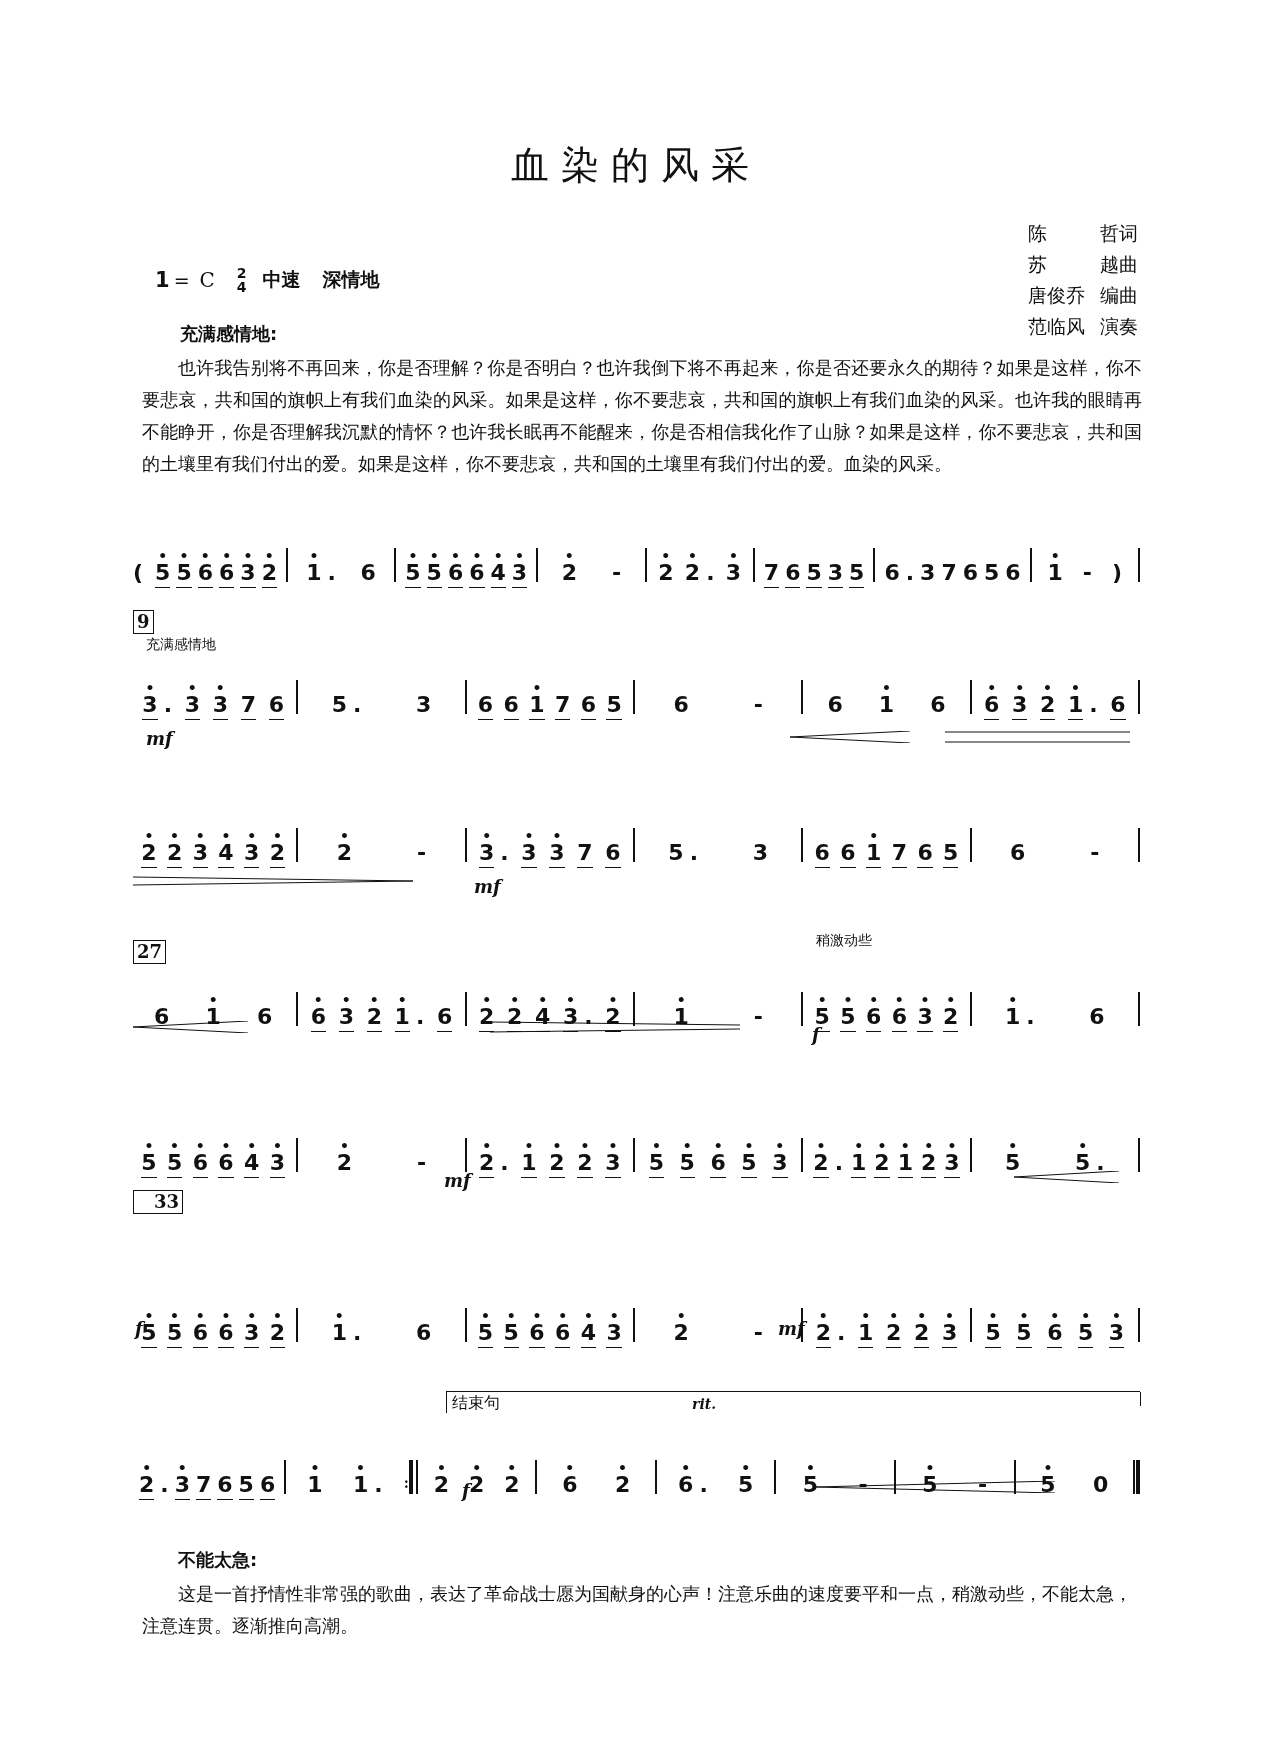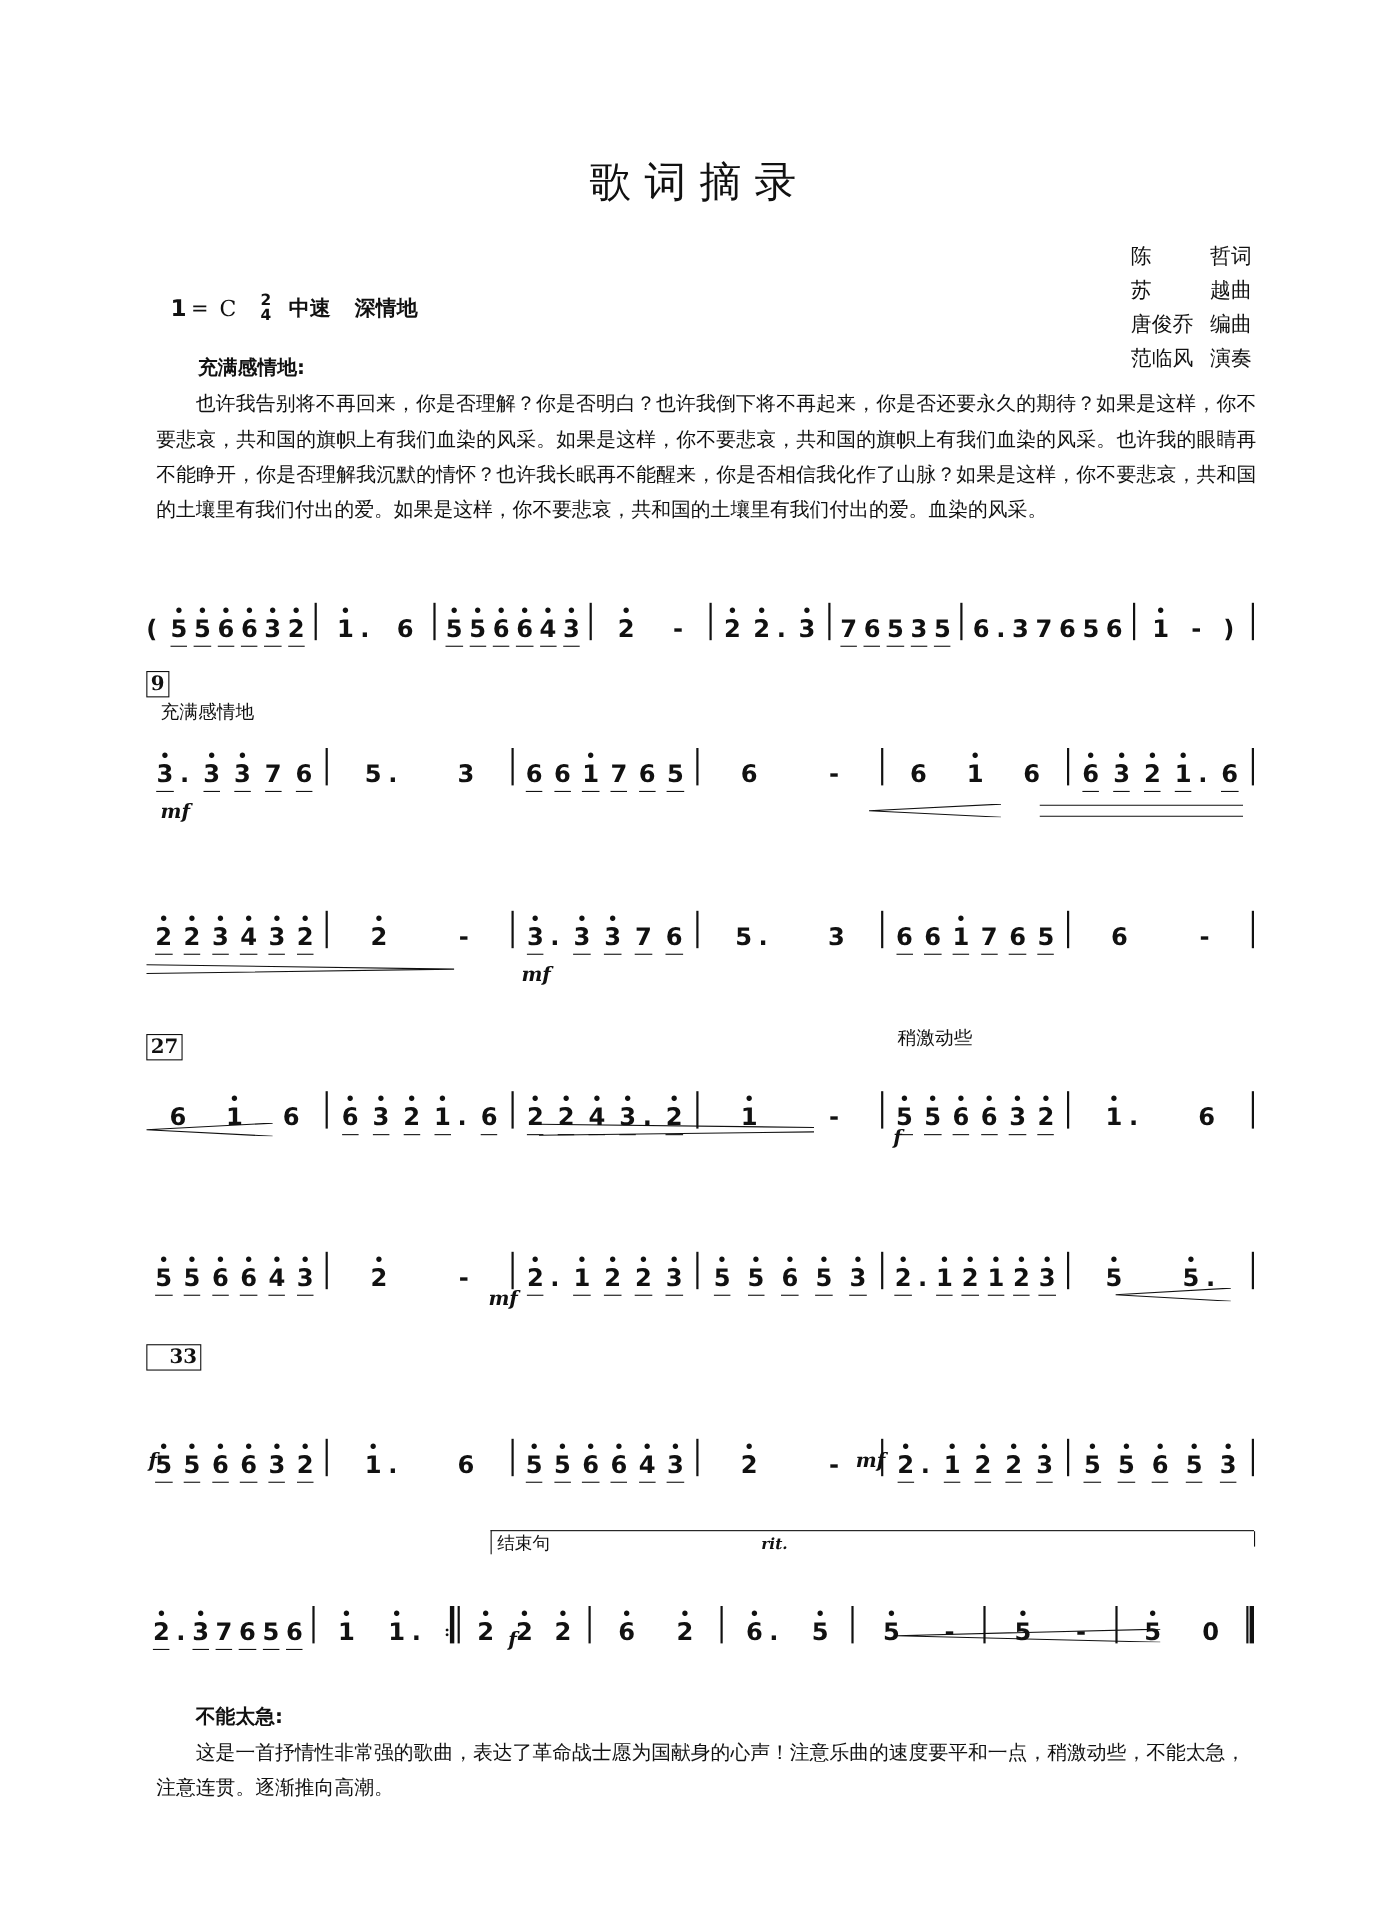--- a/index.html
+++ b/index.html
@@ -28,38 +28,38 @@
   .bar { width: 2px; height: 34px; background: #111; align-self: flex-end; margin-bottom: 6px; }
   .bar.double { width: 7px; border-left: 2px solid #111; border-right: 4px solid #111; background: transparent; }
   .bar.repeat { width: 9px; border-left: 4px solid #111; border-right: 2px solid #111; background: transparent; }
   .rep-dots { font-size: 14px; line-height: 10px; align-self: flex-end; margin-bottom: 12px; font-weight: bold; }
 
   .note { position: relative; display: inline-flex; flex-direction: column; align-items: center; font-family: "DejaVu Sans", sans-serif; font-weight: bold; font-size: 22px; line-height: 24px; padding: 0 3px; }
   .note .dot-hi { height: 8px; font-size: 14px; line-height: 6px; }
   .note .digit { height: 24px; }
   .note .u1 { width: 100%; border-bottom: 1.5px solid #111; height: 3px; }
 
-  .sys-label { position: absolute; font-family: "DejaVu Serif", serif; font-size: 17px; }
+  .sys-label { position: absolute; font-family: "DejaVu Serif", serif; font-size: 14px; }
   .rehearsal { position: absolute; font-family: "DejaVu Serif", serif; font-weight: bold; font-size: 18px; border: 1.5px solid #111; padding: 0 3px; line-height: 22px; }
   .dyn { position: absolute; font-family: "DejaVu Serif", serif; font-style: italic; font-weight: bold; font-size: 18px; }
 
   .hairpin { position: absolute; height: 12px; }
   .hairpin svg { width: 100%; height: 100%; }
 
   .coda-box { position: absolute; left: 446px; top: 1391px; width: 694px; height: 22px; border-top: 1.5px solid #111; border-left: 1.5px solid #111; }
   .coda-box::after { content: ""; position: absolute; right: -1px; top: 0; height: 14px; border-right: 1.5px solid #111; }
   .coda-label { position: absolute; left: 452px; top: 1393px; font-size: 16px; font-family: "DejaVu Serif", serif; }
 
   .tips-head { position: absolute; top: 1548px; left: 178px; font-family: "DejaVu Sans", sans-serif; font-weight: bold; font-size: 18px; }
   .tips { position: absolute; top: 1578px; left: 142px; width: 1000px; font-family: "DejaVu Serif", serif; font-size: 18px; line-height: 32px; text-indent: 36px; }
 </style>
 </head>
 <body>
 
-<div class="title">歌词摘录</div>
+<div class="title">血染的风采</div>
 
 <div class="credits">
   <div class="row">
       <span>陈</span>
       <span>哲词</span>
     </div>
   <div class="row">
       <span>苏</span>
       <span>越曲</span>
     </div>
@@ -1570,21 +1570,21 @@
 <div class="rehearsal" style="left:133px;top:610px;">9</div>
 <div class="sys-label" style="left:146px;top:636px;">充满感情地</div>
 <div class="dyn" style="left:146px;top:728px;">mf</div>
 <div class="dyn" style="left:474px;top:876px;">mf</div>
 
 <div class="rehearsal" style="left:133px;top:940px;">27</div>
 <div class="sys-label" style="left:816px;top:932px;">稍激动些</div>
 <div class="dyn" style="left:812px;top:1024px;">f</div>
 <div class="dyn" style="left:444px;top:1170px;">mf</div>
 
-<div class="rehearsal" style="left:133px;top:1222px;padding-left:20px;">33</div>
+<div class="rehearsal" style="left:133px;top:1190px;padding-left:20px;">33</div>
 <div class="dyn" style="left:135px;top:1318px;">f</div>
 <div class="dyn" style="left:778px;top:1318px;">mf</div>
 
 <div class="coda-box"></div>
 <div class="coda-label">结束句</div>
 <div class="dyn" style="left:462px;top:1480px;">f</div>
 <div class="dyn" style="left:692px;top:1396px;font-size:14px;">rit.</div>
 
 <div class="hairpin" style="left:790px;top:728px;width:120px;"><svg viewBox="0 0 120 12" preserveAspectRatio="none">
       <path d="M0 6 L120 0 M0 6 L120 12" stroke="#111" stroke-width="1" fill="none"></path>

